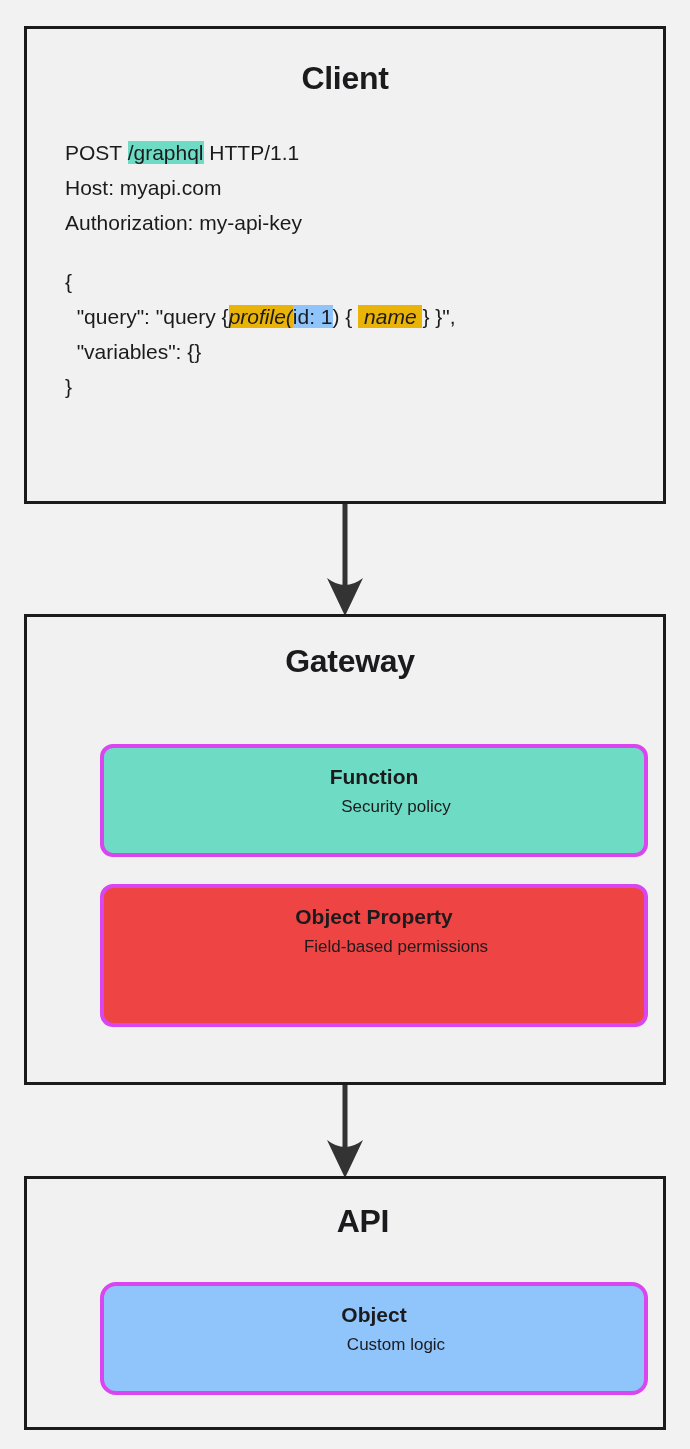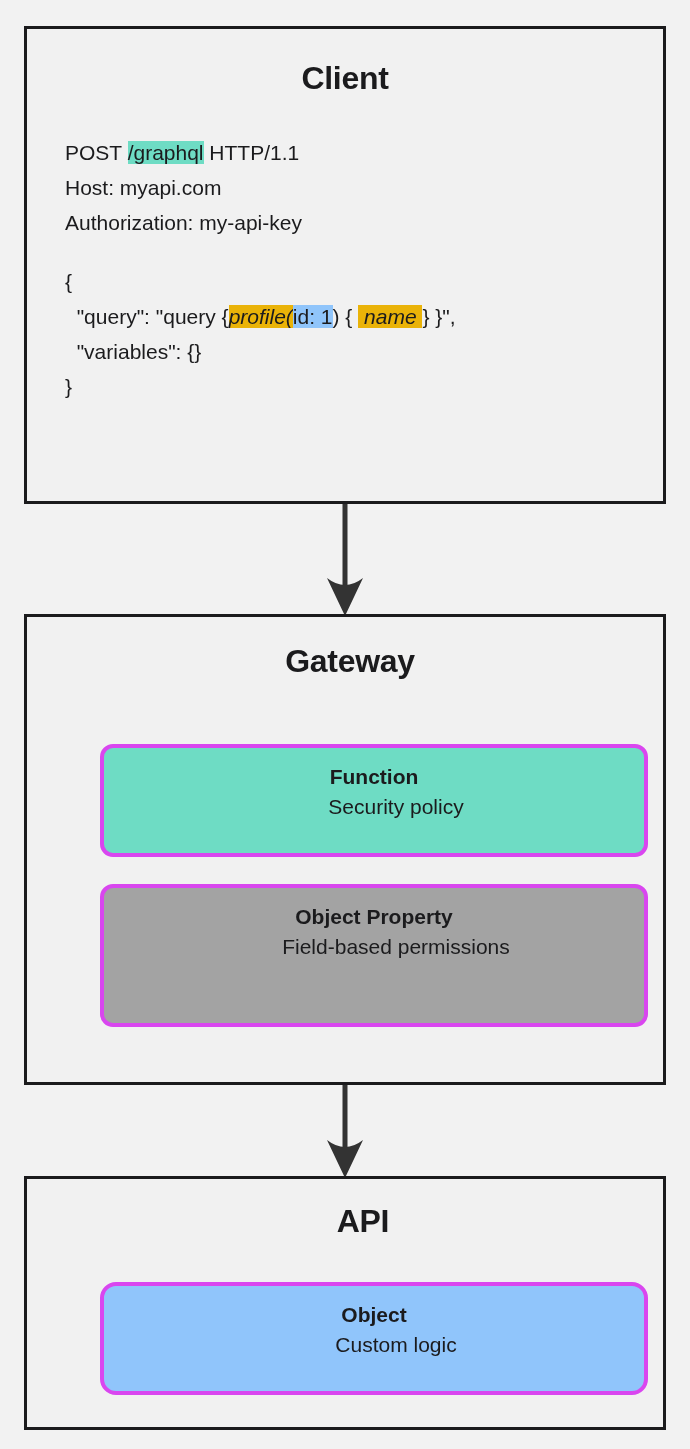--- a/index.html
+++ b/index.html
@@ -73,27 +73,27 @@
     padding: 14px 0 16px 0;
     margin-left: 28px;
   }
   .card-title {
     font-size: 21px;
     font-weight: bold;
     line-height: 30px;
     color: #1b1b1d;
   }
   .card-line {
-    font-size: 21px;
+    font-size: 17px;
     line-height: 30px;
     color: #1b1b1d;
     padding-left: 44px;
   }
   #card-function { top: 744px;  height: 113px; background: #6edcc4; }
-  #card-object-property { top: 884px; height: 143px; background: #a3a3a3; }
+  #card-object-property { top: 884px; height: 143px; background: #ef4444; }
   #card-object { top: 1282px; height: 113px; background: #90c5fb; border-radius: 16px; }
 
   
   .connector {
     position: absolute;
     left: 322px;
     width: 46px;
   }
   #connector-1 { top: 504px;  height: 112px; }
   #connector-2 { top: 1085px; height: 93px; }

